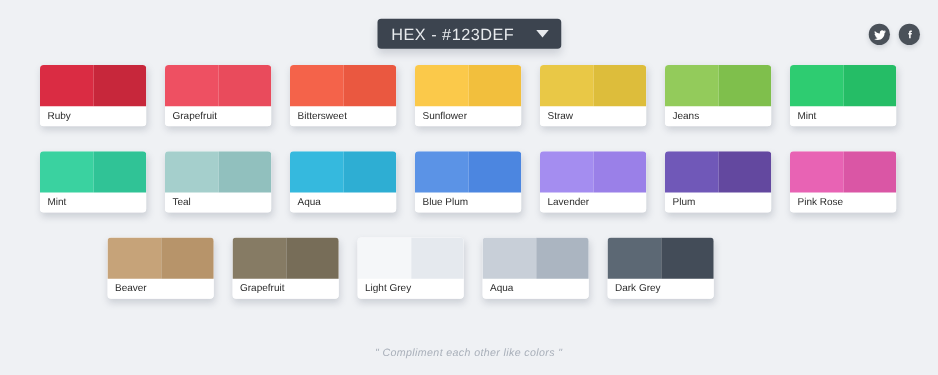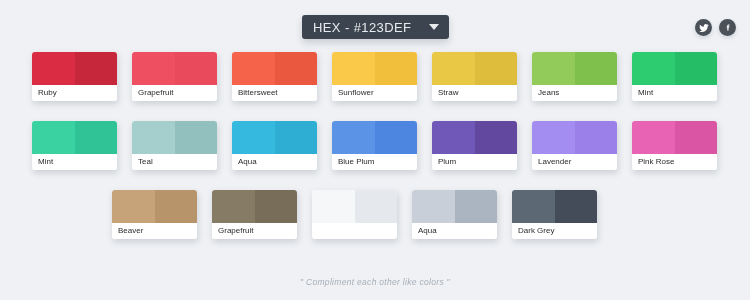--- a/index.html
+++ b/index.html
@@ -84,21 +84,21 @@
     width: 750px;
   }
 
   .swatch-row {
     display: flex;
     gap: 15px;
     margin-bottom: 20px;
   }
 
   #row-1, #row-2 { padding-left: 32px; }
-  #row-3 { padding-left: 112px; }
+  #row-3 { padding-left: 86px; }
 
   .swatch-card {
     width: 85px;
     border-radius: 3px;
     background: #ffffff;
     box-shadow: 1px 3px 6px rgba(80,90,110,0.22);
     overflow: hidden;
     cursor: pointer;
     flex: 0 0 auto;
   }
@@ -235,34 +235,34 @@
       </div>
       <div class="swatch-card">
         <div class="swatch-colors">
           <div class="swatch-half" style="background: rgb(91, 147, 230);"></div>
           <div class="swatch-half" style="background: rgb(76, 134, 224);"></div>
         </div>
         <div class="swatch-label">Blue Plum</div>
       </div>
       <div class="swatch-card">
         <div class="swatch-colors">
+          <div class="swatch-half" style="background: rgb(164, 141, 240);"></div>
+          <div class="swatch-half" style="background: rgb(154, 128, 232);"></div>
+        </div>
+        <div class="swatch-label">Lavender</div>
+      </div>
+      <div class="swatch-card">
+        <div class="swatch-colors">
           <div class="swatch-half" style="background: rgb(112, 88, 184);"></div>
           <div class="swatch-half" style="background: rgb(99, 72, 159);"></div>
         </div>
         <div class="swatch-label">Plum</div>
       </div>
       <div class="swatch-card">
         <div class="swatch-colors">
-          <div class="swatch-half" style="background: rgb(164, 141, 240);"></div>
-          <div class="swatch-half" style="background: rgb(154, 128, 232);"></div>
-        </div>
-        <div class="swatch-label">Lavender</div>
-      </div>
-      <div class="swatch-card">
-        <div class="swatch-colors">
           <div class="swatch-half" style="background: rgb(232, 99, 180);"></div>
           <div class="swatch-half" style="background: rgb(218, 86, 165);"></div>
         </div>
         <div class="swatch-label">Pink Rose</div>
       </div>
     </div>
   <div class="swatch-row" id="row-3">
       <div class="swatch-card">
         <div class="swatch-colors">
           <div class="swatch-half" style="background: rgb(198, 163, 121);"></div>
@@ -275,20 +275,21 @@
           <div class="swatch-half" style="background: rgb(134, 123, 100);"></div>
           <div class="swatch-half" style="background: rgb(119, 109, 88);"></div>
         </div>
         <div class="swatch-label">Grapefruit</div>
       </div>
       <div class="swatch-card">
         <div class="swatch-colors">
           <div class="swatch-half" style="background: rgb(245, 247, 249);"></div>
           <div class="swatch-half" style="background: rgb(229, 233, 238);"></div>
         </div>
+        <div class="swatch-label">Light Grey</div>
       </div>
       <div class="swatch-card">
         <div class="swatch-colors">
           <div class="swatch-half" style="background: rgb(200, 207, 216);"></div>
           <div class="swatch-half" style="background: rgb(171, 181, 193);"></div>
         </div>
         <div class="swatch-label">Aqua</div>
       </div>
       <div class="swatch-card">
         <div class="swatch-colors">

